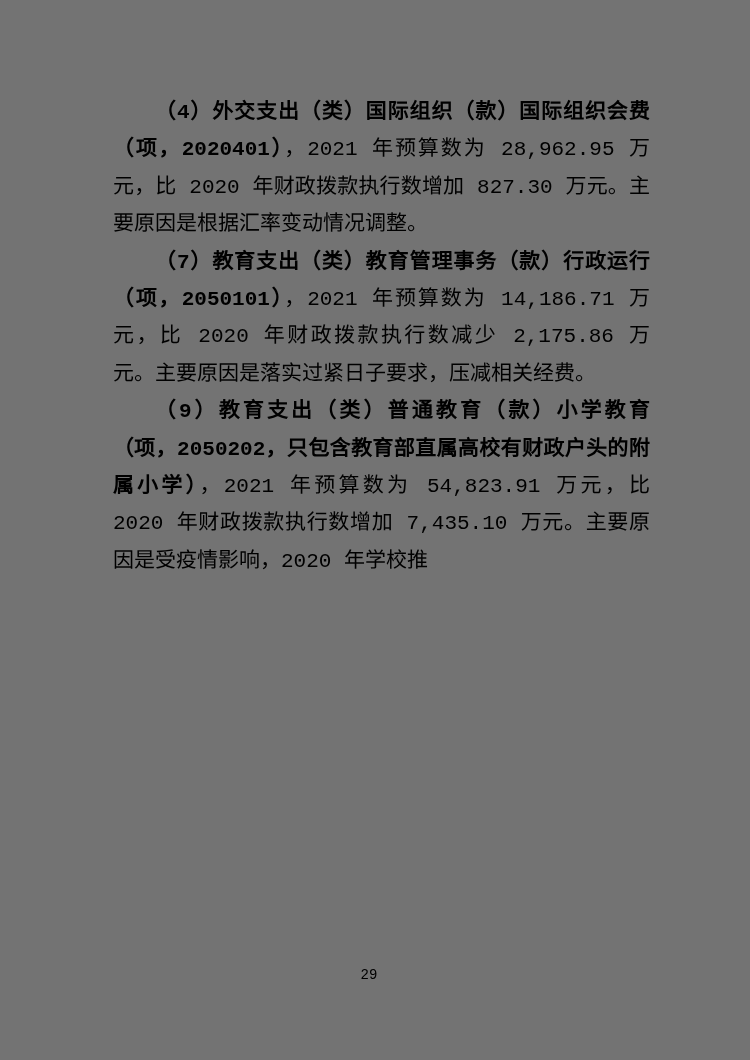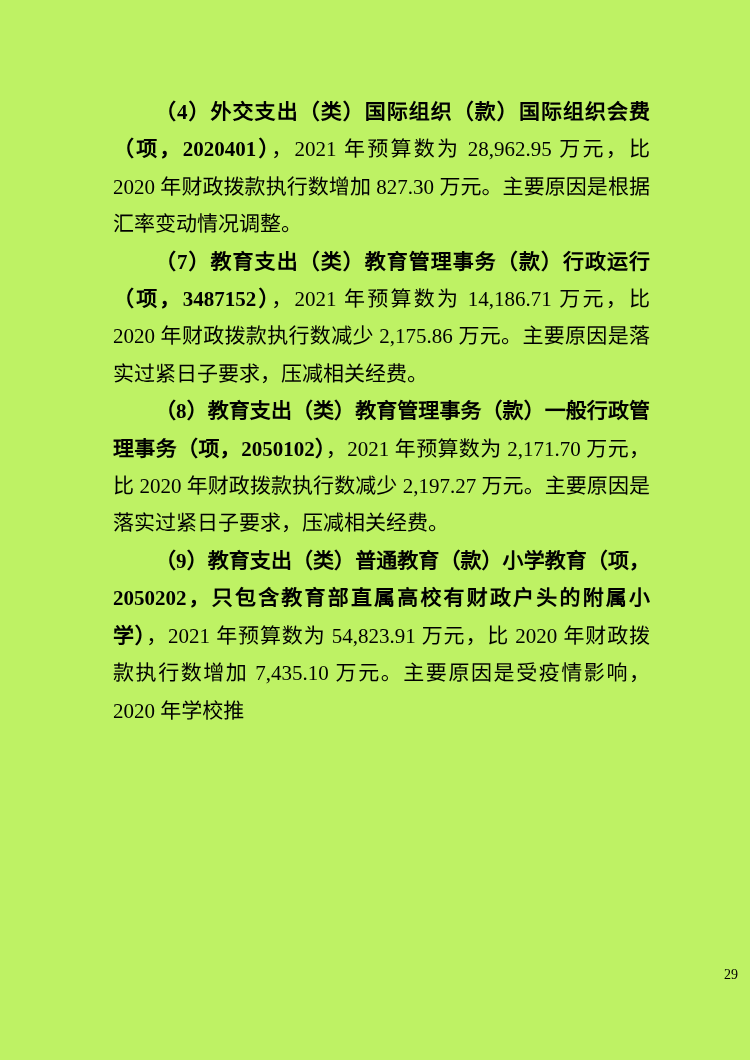--- a/index.html
+++ b/index.html
@@ -4,23 +4,23 @@
 <style>
   html, body {
     margin: 0;
     padding: 0;
     background: #ffffff;
   }
   .page {
     position: relative;
     width: 750px;
     height: 1060px;
-    background: #bef264;
+    background: #737373;
     color: #000000;
-    font-family: Liberation Serif, serif;
+    font-family: Liberation Mono, monospace;
     overflow: hidden;
   }
   .content {
     position: absolute;
     left: 113px;
     top: 94px;
     width: 537px;
     font-size: 21px;
     line-height: 37.4px;
     text-align: justify;
@@ -32,39 +32,38 @@
     text-indent: 2em;
   }
   .para-bold {
     font-weight: 700;
   }
   .footer {
     position: absolute;
     left: 0;
     top: 966px;
     width: 738px;
-    text-align: right;
+    text-align: center;
     font-size: 14px;
     line-height: 18px;
     color: #000000;
   }
 </style>
 </head>
 <body>
 
 <div class="page">
   <div class="content">
 
     <p><span class="para-bold">（4）外交支出（类）国际组织（款）国际组织会费（项，2020401）</span><span>，2021 年预算数为 28,962.95 万元，比 2020 年财政拨款执行数增加 827.30 万元。主要原因是根据汇率变动情况调整。</span></p>
 
 
 
-    <p><span class="para-bold">（7）教育支出（类）教育管理事务（款）行政运行（项，3487152）</span><span>，2021 年预算数为 14,186.71 万元，比 2020 年财政拨款执行数减少 2,175.86 万元。主要原因是落实过紧日子要求，压减相关经费。</span></p>
+    <p><span class="para-bold">（7）教育支出（类）教育管理事务（款）行政运行（项，2050101）</span><span>，2021 年预算数为 14,186.71 万元，比 2020 年财政拨款执行数减少 2,175.86 万元。主要原因是落实过紧日子要求，压减相关经费。</span></p>
 
-    <p><span class="para-bold">（8）教育支出（类）教育管理事务（款）一般行政管理事务（项，2050102）</span><span>，2021 年预算数为 2,171.70 万元，比 2020 年财政拨款执行数减少 2,197.27 万元。主要原因是落实过紧日子要求，压减相关经费。</span></p>
 
     <p><span class="para-bold">（9）教育支出（类）普通教育（款）小学教育（项，2050202，只包含教育部直属高校有财政户头的附属小学）</span><span>，2021 年预算数为 54,823.91 万元，比 2020 年财政拨款执行数增加 7,435.10 万元。主要原因是受疫情影响，2020 年学校推</span></p>
 
   </div>
 
   <div class="footer">
     <span>29</span>
   </div>
 </div>
 

